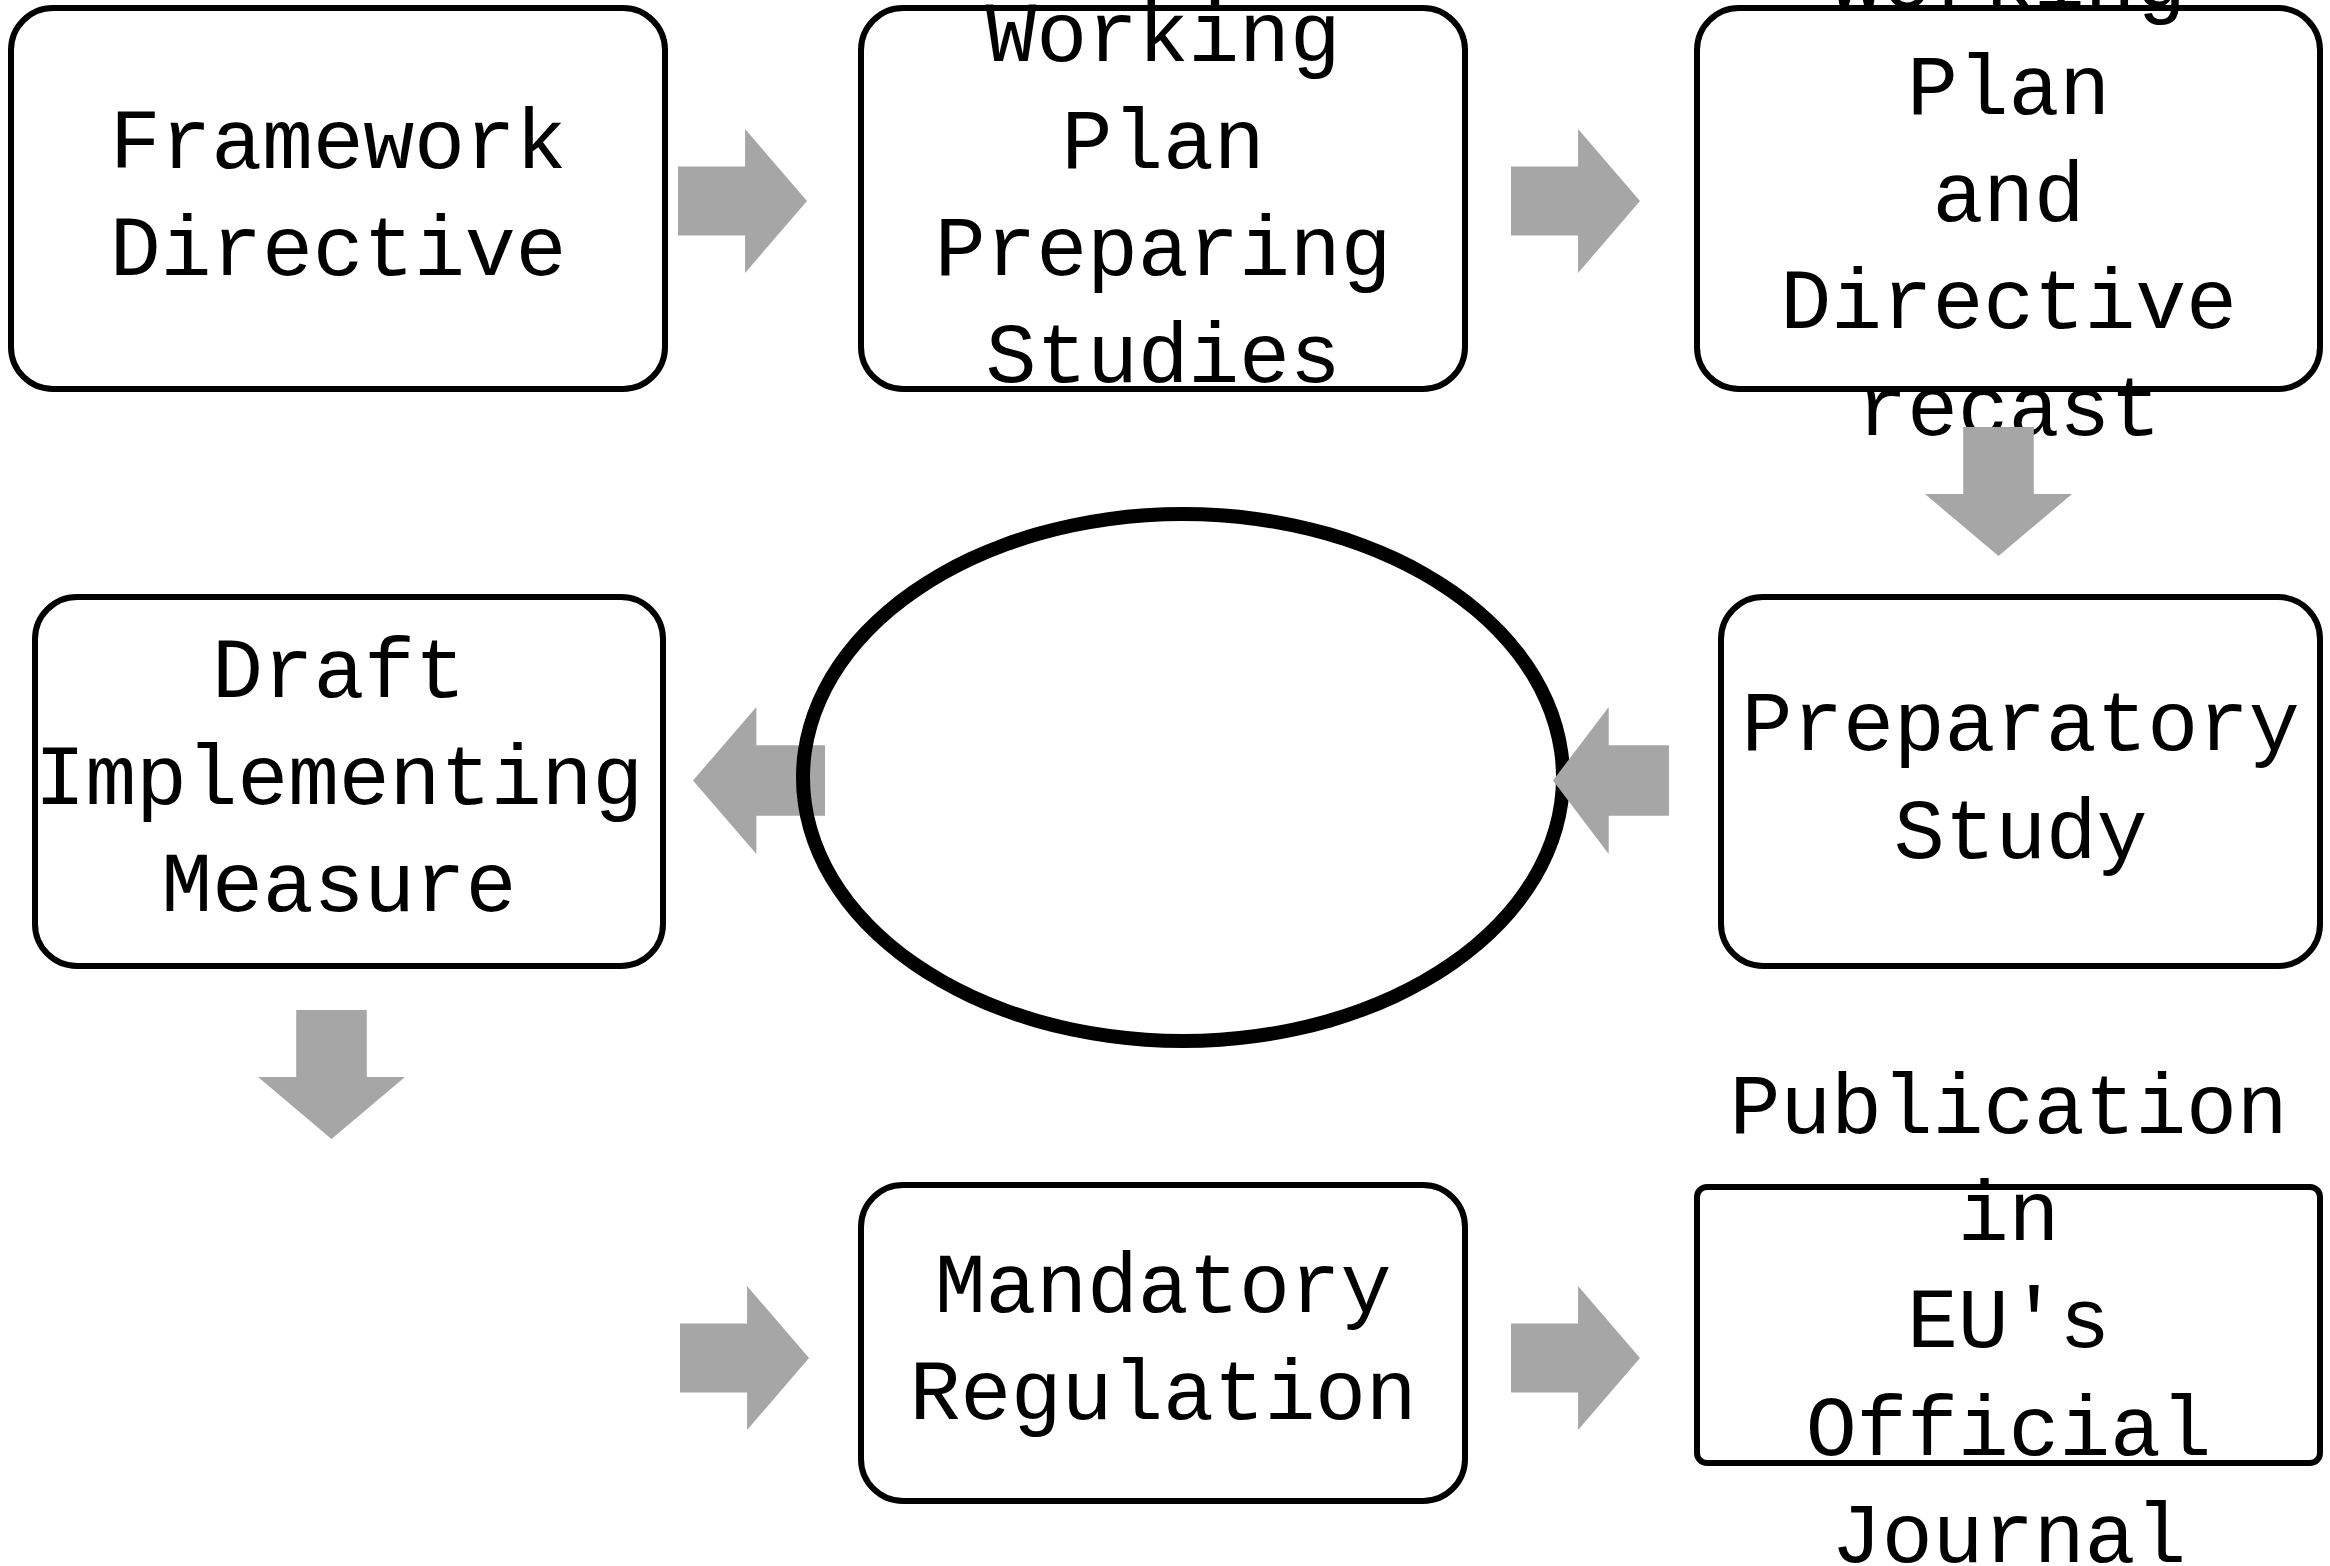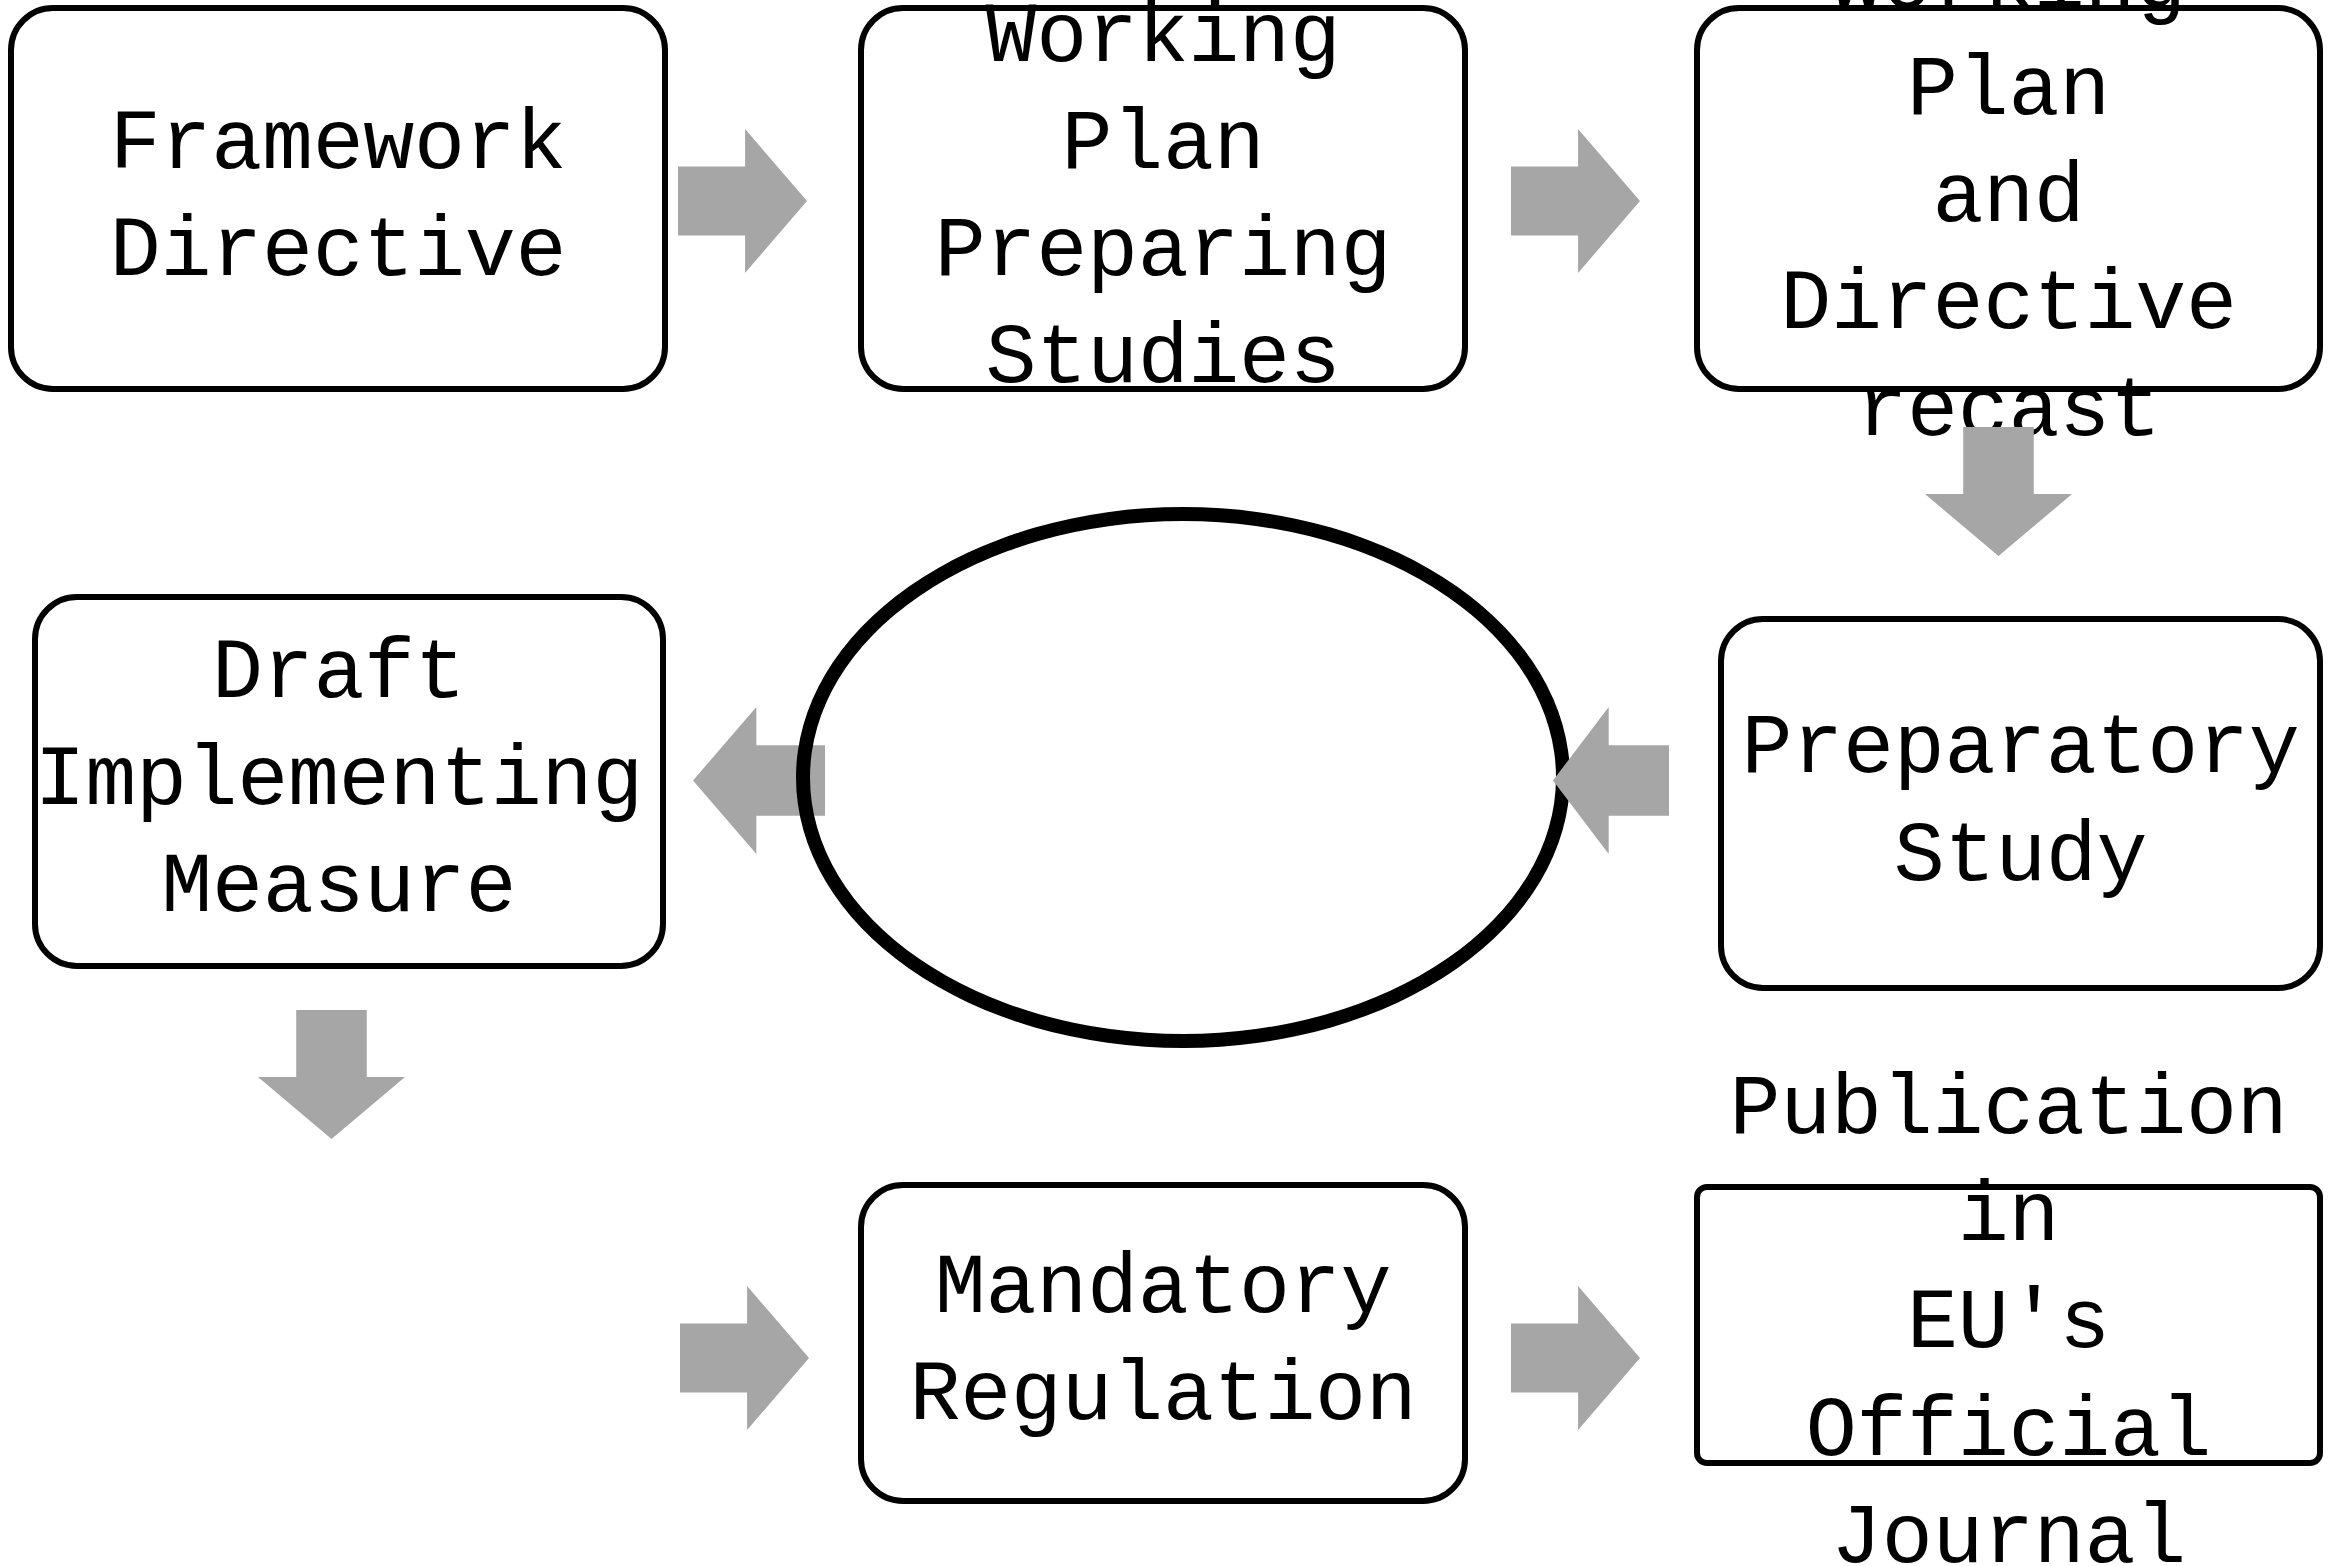--- a/index.html
+++ b/index.html
@@ -106,21 +106,21 @@
 Implementing
 Measure</span>
   </div>
 
   <div class="arrow left" style="left:693px; top:707px; width:132px; height:147px;"></div>
 
   <div class="doc-ellipse" style="left:796px; top:507px; width:774px; height:541px;"></div>
 
   <div class="arrow left" style="left:1553px; top:707px; width:116px; height:147px;"></div>
 
-  <div class="node" style="left:1718px; top:594px; width:605px; height:375px;margin-top:22px;">
+  <div class="node" style="left:1718px; top:594px; width:605px; height:375px;">
     <span class="label">Preparatory
 Study</span>
   </div>
 
   <div class="arrow down" style="left:258px; top:1010px; width:147px; height:129px;"></div>
 
 
   <div class="arrow right" style="left:680px; top:1286px; width:129px; height:144px;"></div>
 
   <div class="node" style="left:858px; top:1182px; width:610px; height:322px;">

